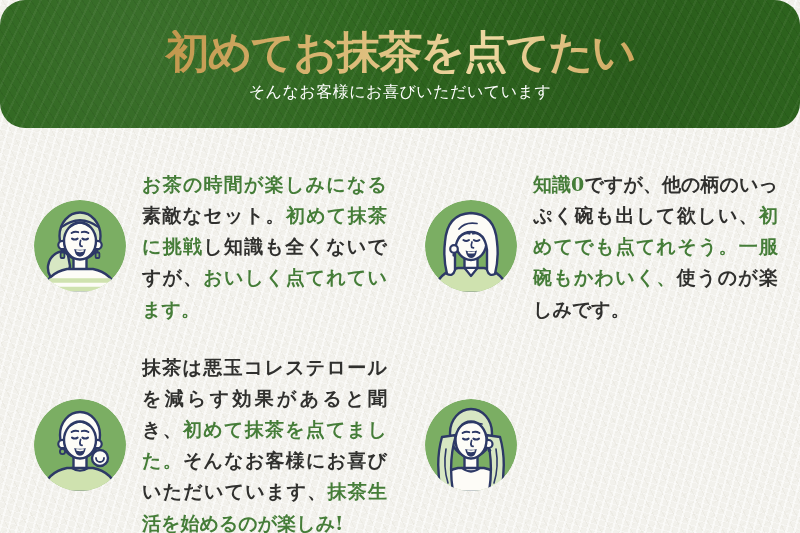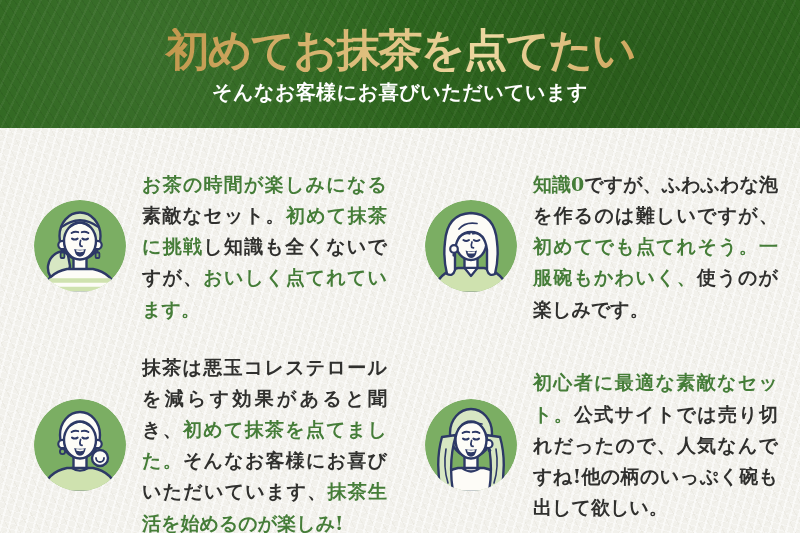--- a/index.html
+++ b/index.html
@@ -20,30 +20,31 @@
   .hero{
     height:128px;
     display:flex;flex-direction:column;align-items:center;justify-content:center;
     gap:10px;padding-top:2px;box-sizing:border-box;
     background-color:#2e661e;
     background-image:
       radial-gradient(circle at 18% 35%, rgba(255,255,255,.06), rgba(255,255,255,0) 42%),
       radial-gradient(circle at 78% 65%, rgba(0,0,0,.10), rgba(0,0,0,0) 45%),
       repeating-linear-gradient(115deg, rgba(255,255,255,.05) 0 2px, rgba(255,255,255,0) 2px 9px),
       repeating-linear-gradient(55deg, rgba(0,0,0,.07) 0 1px, rgba(0,0,0,0) 1px 7px);
+    border-radius: 25px;
   }
   .hero-title{
     font-size:44px;line-height:1;font-weight:700;letter-spacing:-2px;
     background:linear-gradient(105deg,#c1964c 0%,#d9b672 35%,#eed9a2 68%,#cda55b 100%);
     -webkit-background-clip:text;background-clip:text;
     color:#d9b672;-webkit-text-fill-color:transparent;
     white-space:nowrap;
   }
   .hero-sub{
-    font-size:20px;line-height:1;font-weight:700;color:#ffffff;letter-spacing:.5px;
+    font-size:16px;line-height:1;font-weight:400;color:#ffffff;letter-spacing:.5px;
     white-space:nowrap;
   }
 
   
   .grid{
     display:grid;grid-template-columns:1fr 1fr;
     column-gap:38px;row-gap:26px;
     padding:40px 22px 0 34px;
   }
   .card{display:flex;gap:16px;align-items:center;}
@@ -123,21 +124,21 @@
             <circle cx="29" cy="49" r="3.8" fill="#fdfcf7" stroke="#2d3966" stroke-width="2.2"></circle>
             <circle cx="29" cy="55" r="1.7" fill="#2d3966"></circle>
             <path d="M38 34.5 q3.2 -2 6.6 -0.9 M48 33.6 q3.4 -1.1 6.6 0.9" stroke="#2d3966" stroke-width="2" fill="none"></path>
             <path d="M38.4 40 q2.8 2 5.6 0 M48.8 40 q2.8 2 5.6 0" stroke="#2d3966" stroke-width="2" fill="none"></path>
             <path d="M47 42 q-1.3 3.4 -0.3 5.4 l1.8 0.4" stroke="#2d3966" stroke-width="1.7" fill="none"></path>
             <path d="M40.6 50.5 Q46.2 52.2 52 50.5 Q50.7 58 46.2 58 Q41.8 58 40.6 50.5 Z" fill="#2d3966"></path>
             <path d="M42.6 51.5 Q46.2 52.4 50 51.5 L49.7 53.2 Q46.2 54 42.9 53.2 Z" fill="#fdfcf7"></path>
           </g>
         </svg>
       </span>
-      <p class="quote"><span class="g">知識0</span><span>ですが、ふわふわな泡を作るのは難しいですが、</span><span class="g">初めてでも点てれそう。一服碗もかわいく、</span><span>使うのが楽しみです。</span></p>
+      <p class="quote"><span class="g">知識0</span><span>ですが、他の柄のいっぷく碗も出して欲しい、</span><span class="g">初めてでも点てれそう。一服碗もかわいく、</span><span>使うのが楽しみです。</span></p>
     </section>
 
     <section class="card">
       <span class="av-wrap">
         <svg class="av" viewBox="0 0 92 92" aria-hidden="true">
           <defs>
               <clipPath id="cp3">
                 <circle cx="46" cy="46" r="46"></circle>
               </clipPath>
             </defs>
@@ -187,17 +188,16 @@
             <ellipse cx="46" cy="41" rx="15.5" ry="18.5" fill="#fdfcf7" stroke="#2d3966" stroke-width="2.4"></ellipse>
             <path d="M33.5 29.5 Q40.5 20.5 57 25" stroke="#2d3966" stroke-width="1.7" fill="none"></path>
             <path d="M37.6 34 q3.2 -2 6.6 -0.9 M47.8 33.1 q3.4 -1.1 6.6 0.9" stroke="#2d3966" stroke-width="2" fill="none"></path>
             <path d="M38 39.6 q2.8 2 5.6 0 M48.4 39.6 q2.8 2 5.6 0" stroke="#2d3966" stroke-width="2" fill="none"></path>
             <path d="M46.6 41.5 q-1.3 3.4 -0.3 5.4 l1.8 0.4" stroke="#2d3966" stroke-width="1.7" fill="none"></path>
             <path d="M40.2 50 Q46 51.7 51.8 50 Q50.5 57.8 46 57.8 Q41.5 57.8 40.2 50 Z" fill="#2d3966"></path>
             <path d="M42.2 51 Q46 51.9 49.8 51 L49.5 52.8 Q46 53.6 42.5 52.8 Z" fill="#fdfcf7"></path>
           </g>
         </svg>
       </span>
-      <p class="quote"><span class="g">初心者に最適な素敵なセット。</span><span>公式サイトでは売り切れだったので、人気なんですね!他の柄のいっぷく碗も出して欲しい。</span></p>
     </section>
 
   </main>
 </div>
 
 </body></html>

